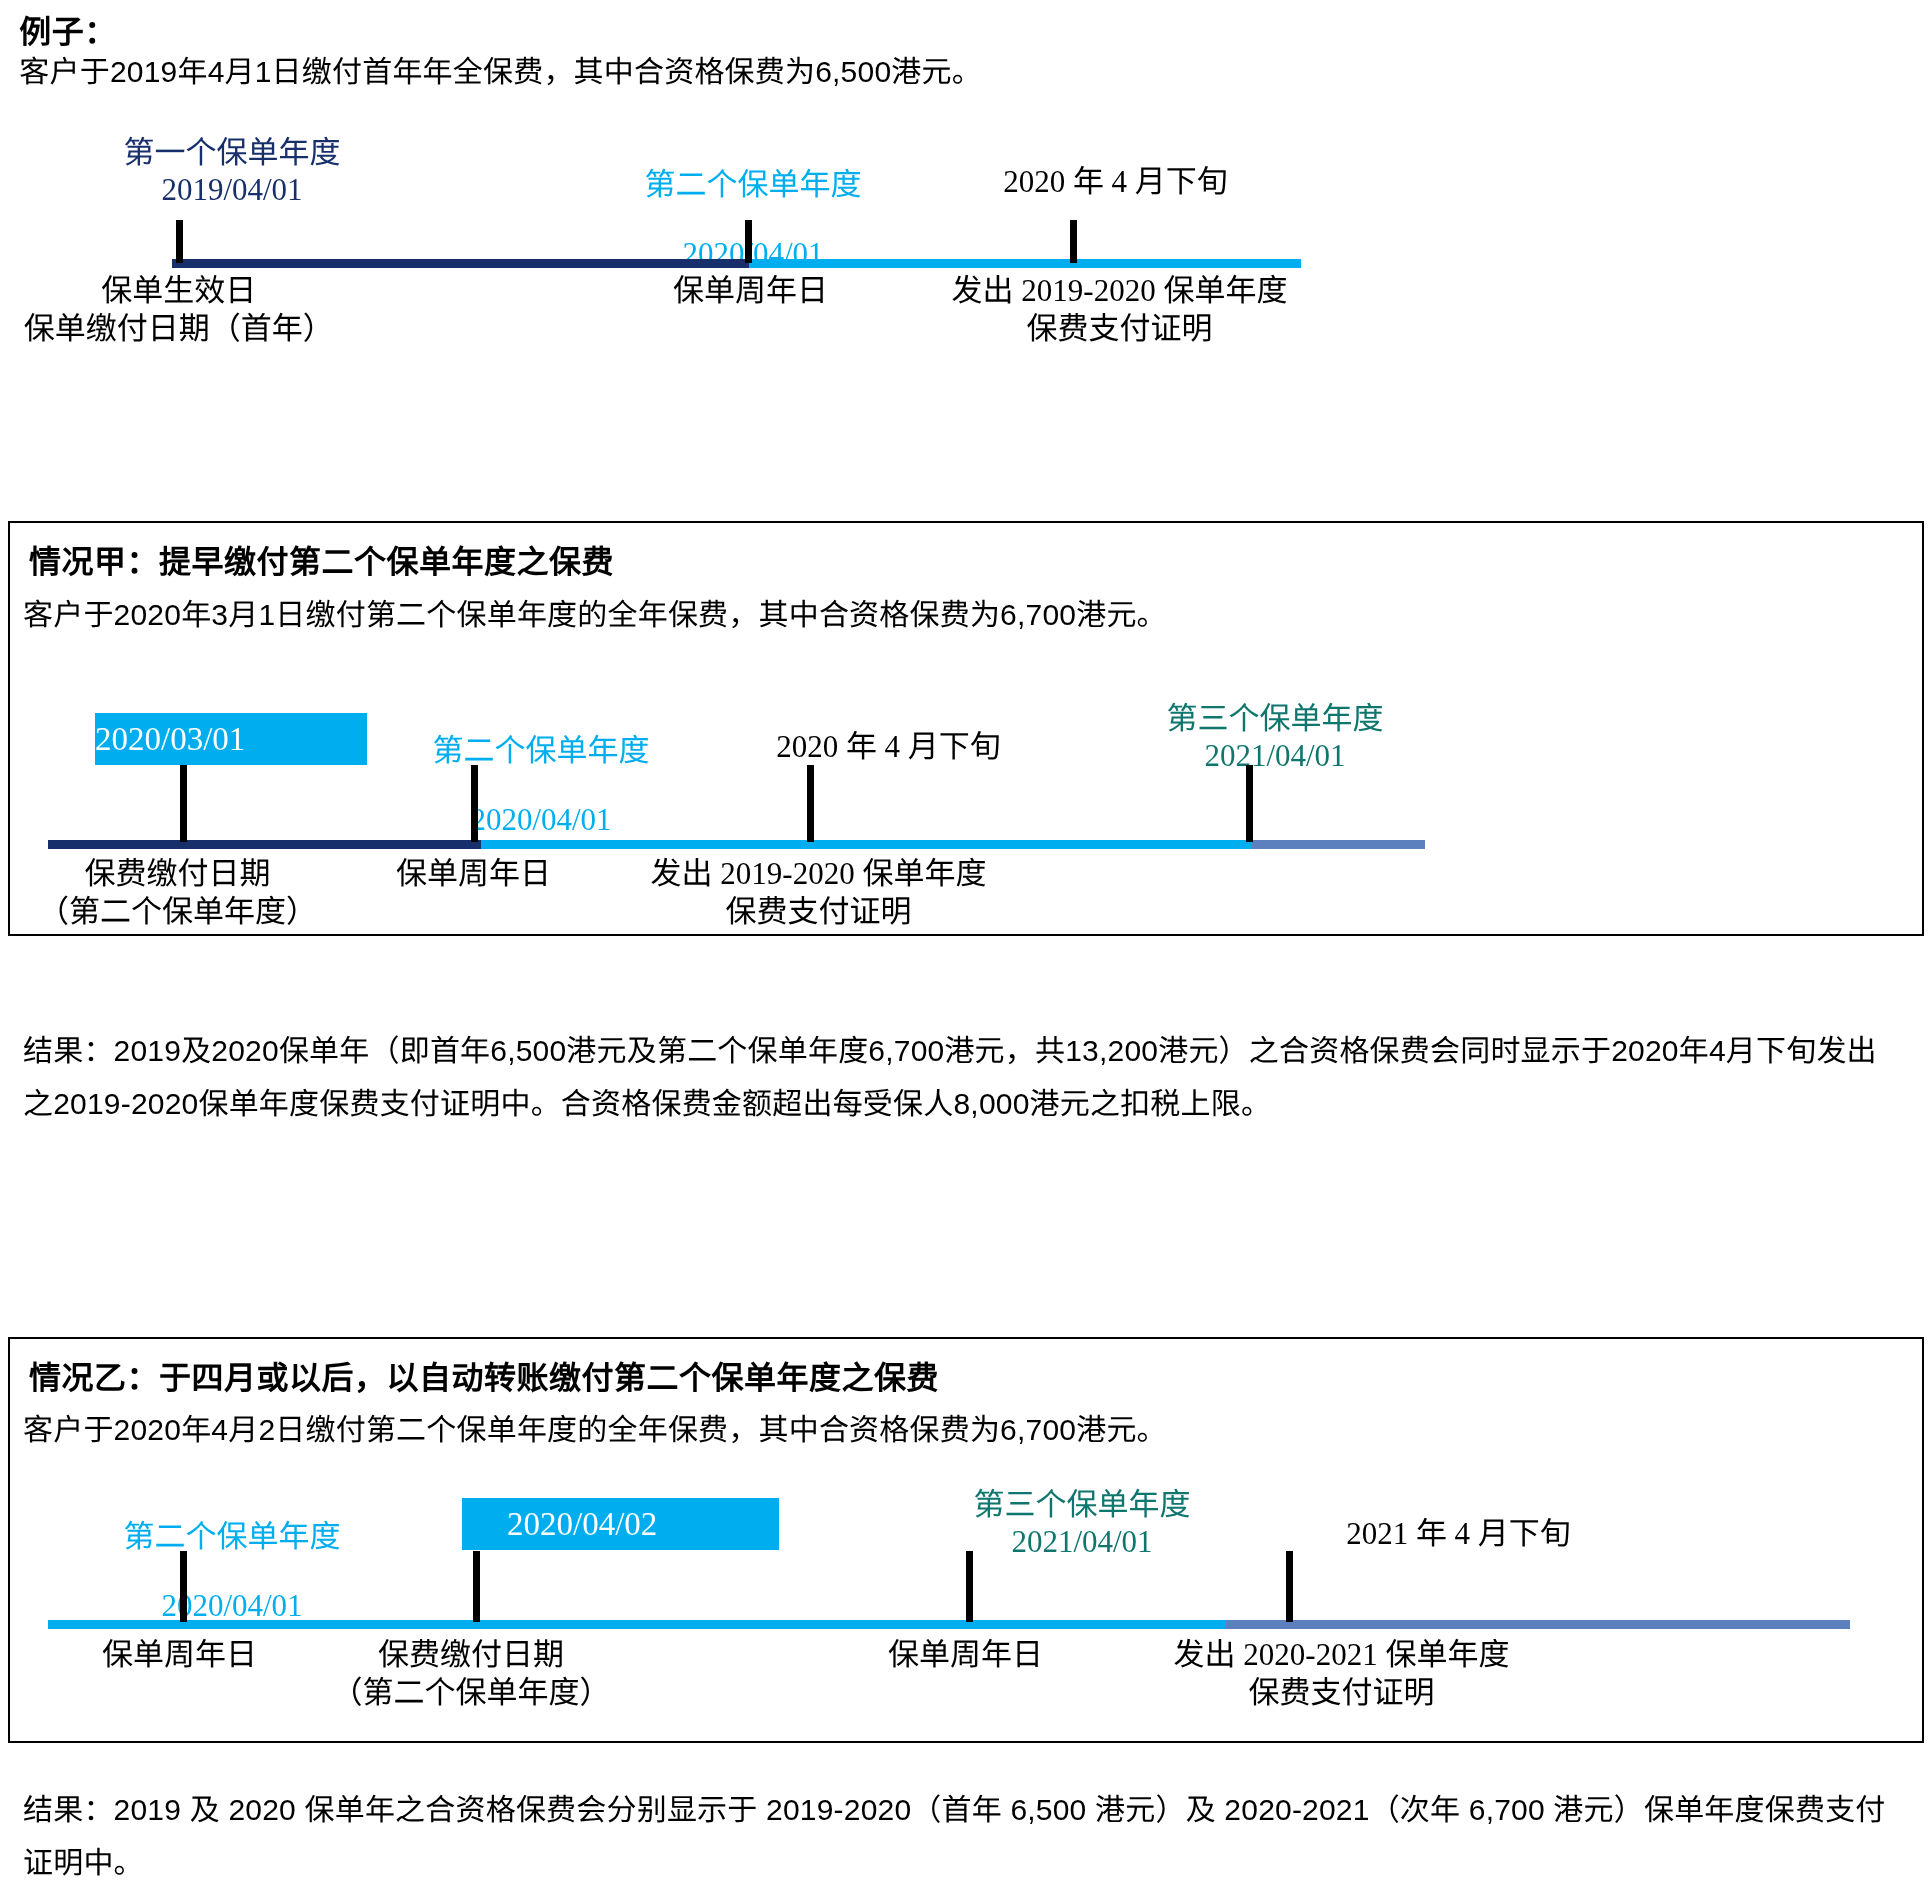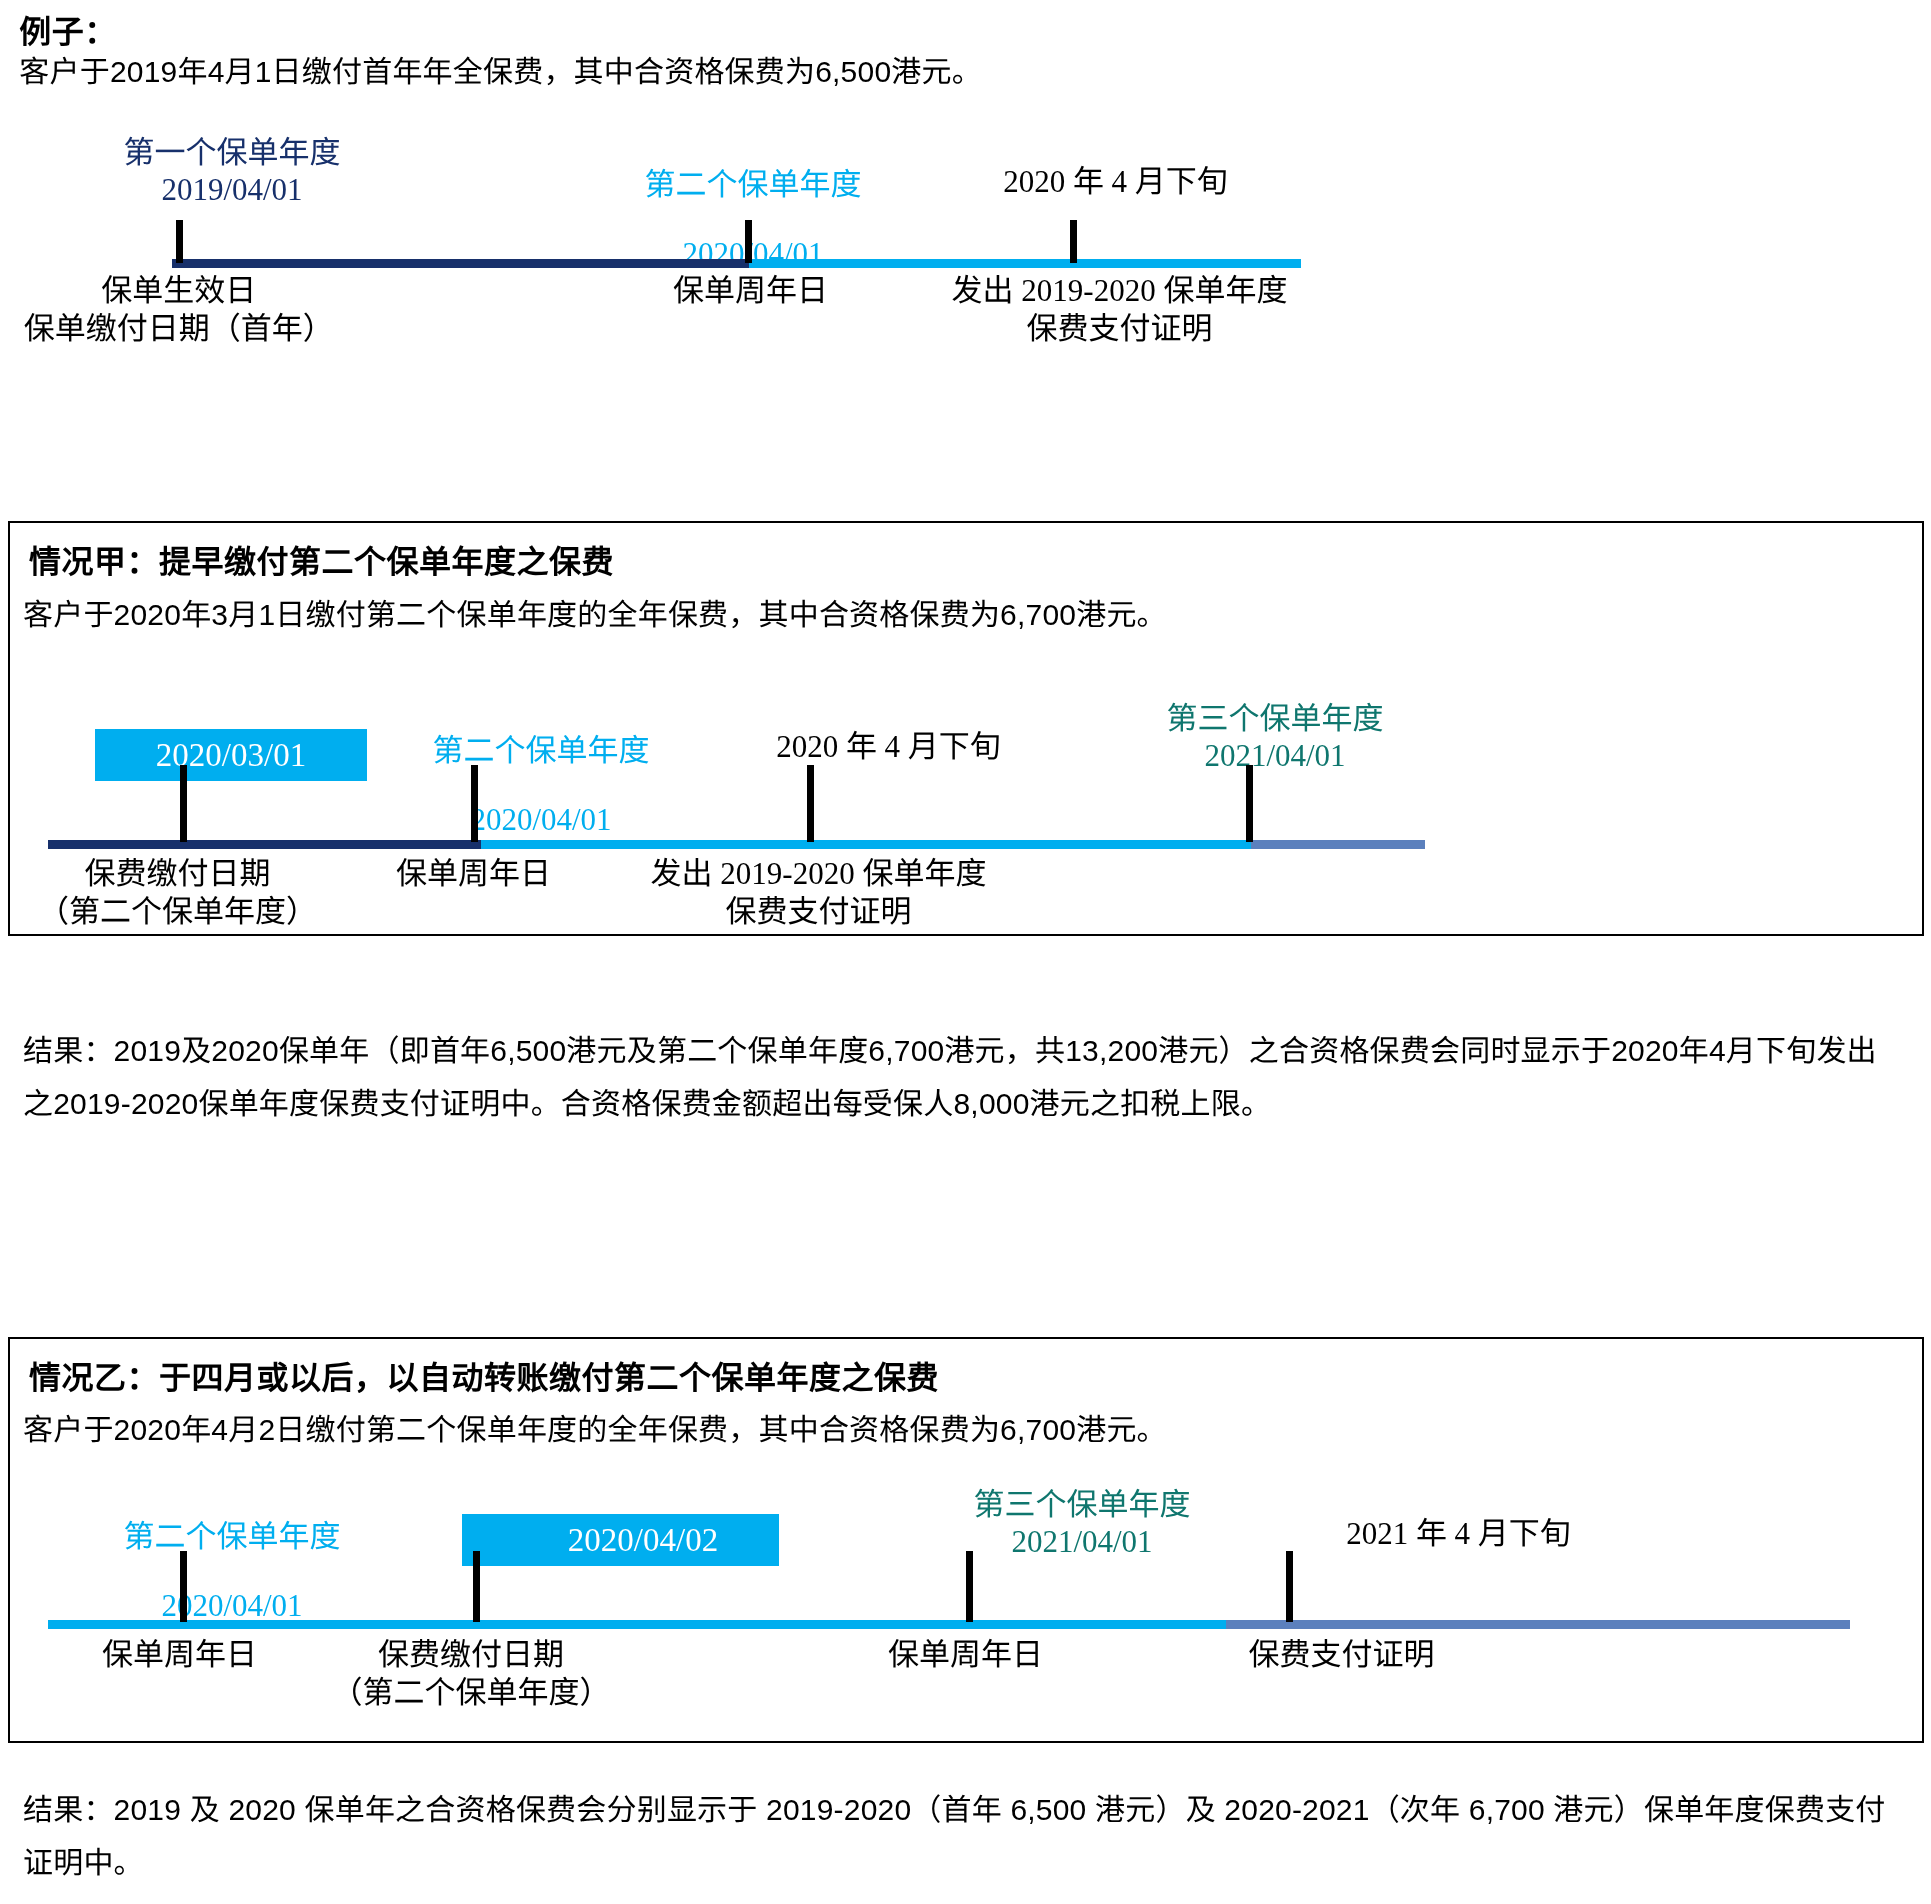--- a/index.html
+++ b/index.html
@@ -116,23 +116,21 @@
   }
   .below-label span { display: block; }
 
   .chip {
     position: absolute;
     background: #00aeef;
     color: #ffffff;
     font-family: "Liberation Serif", "DejaVu Serif", serif;
     font-size: 33px;
     line-height: 52px;
-    text-align: center;
     white-space: nowrap;
-    margin-top: 16px;
   }
 
   .plain-date {
     font-family: "Liberation Serif", "DejaVu Serif", serif;
   }
 
   
   .box-head  { position: absolute; text-align: center; }
   .box-intro { position: absolute; }
   .box-result{ position: absolute; }
@@ -270,20 +268,21 @@
     <div class="below-label" style="left:307px; top:1636px; width:328px;">
       <span>保费缴付日期</span>
       <span>（第二个保单年度）</span>
     </div>
 
     <div class="below-label" style="left:811px; top:1636px; width:309px;">
       <span>保单周年日</span>
     </div>
 
     <div class="below-label" style="left:1110px; top:1636px; width:463px;">
+      <span>发出 2020-2021 保单年度</span>
       <span>保费支付证明</span>
     </div>
   </div>
 
   <div class="result-text box-result" style="left:23px; top:1784px; width:1867px;">结果：2019 及 2020 保单年之合资格保费会分别显示于 2019-2020（首年 6,500 港元）及 2020-2021（次年 6,700 港元）保单年度保费支付证明中。</div>
 
 </div>
 
 
 </body></html>

